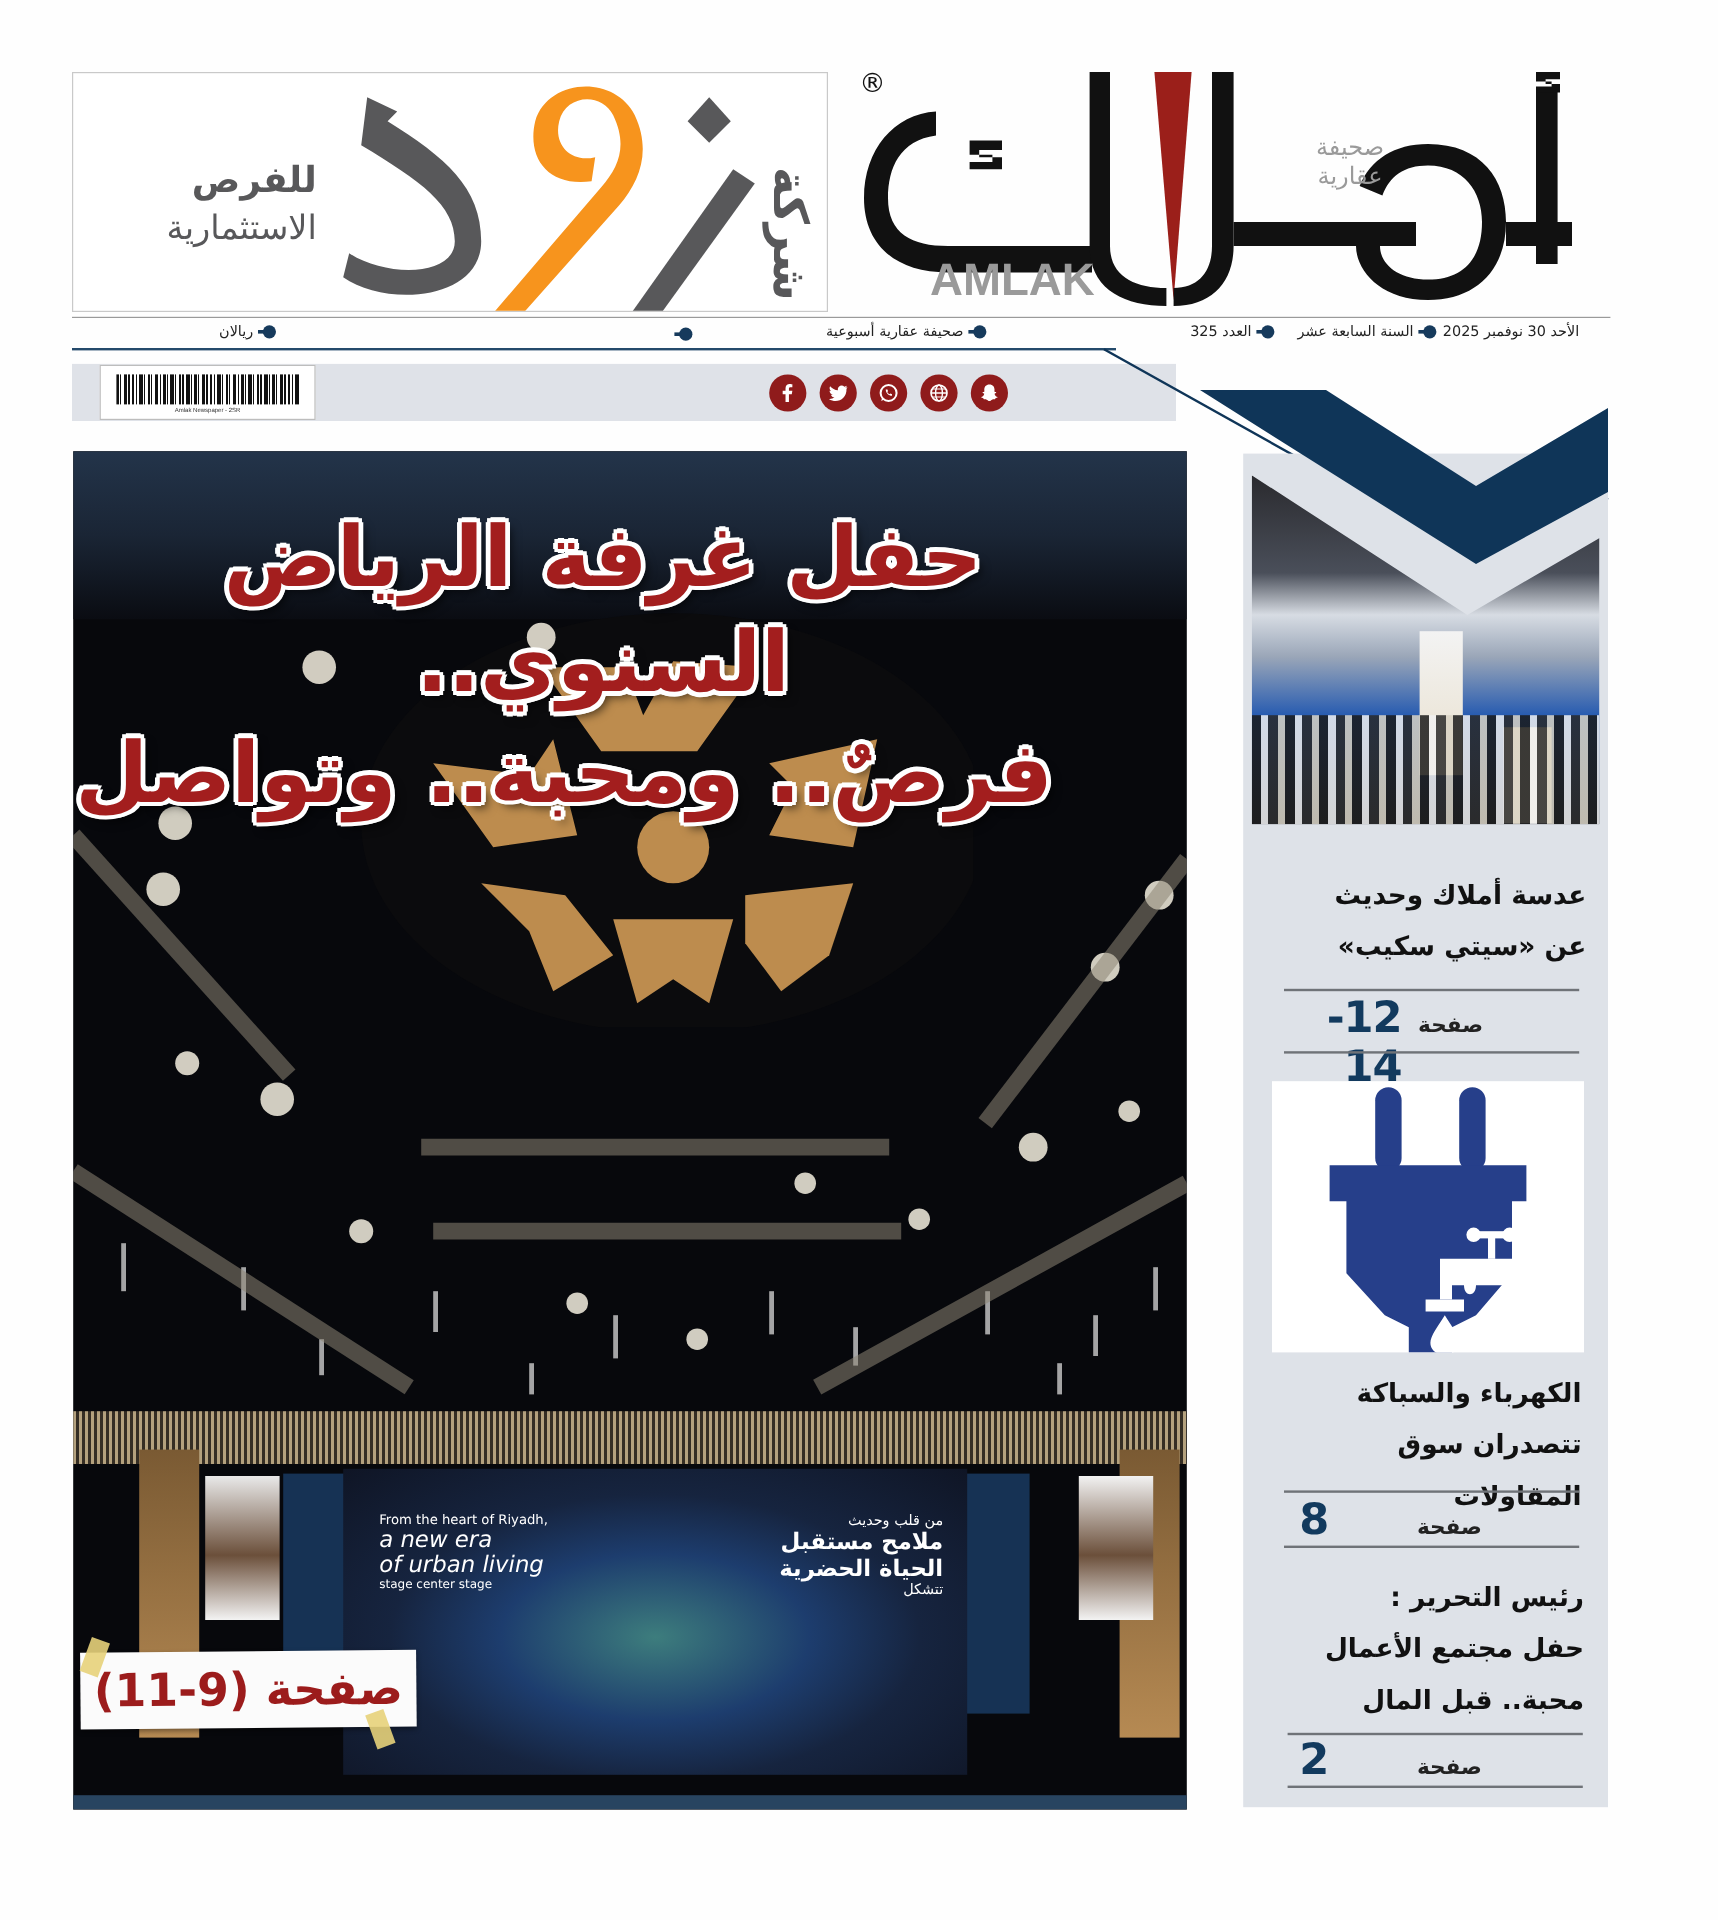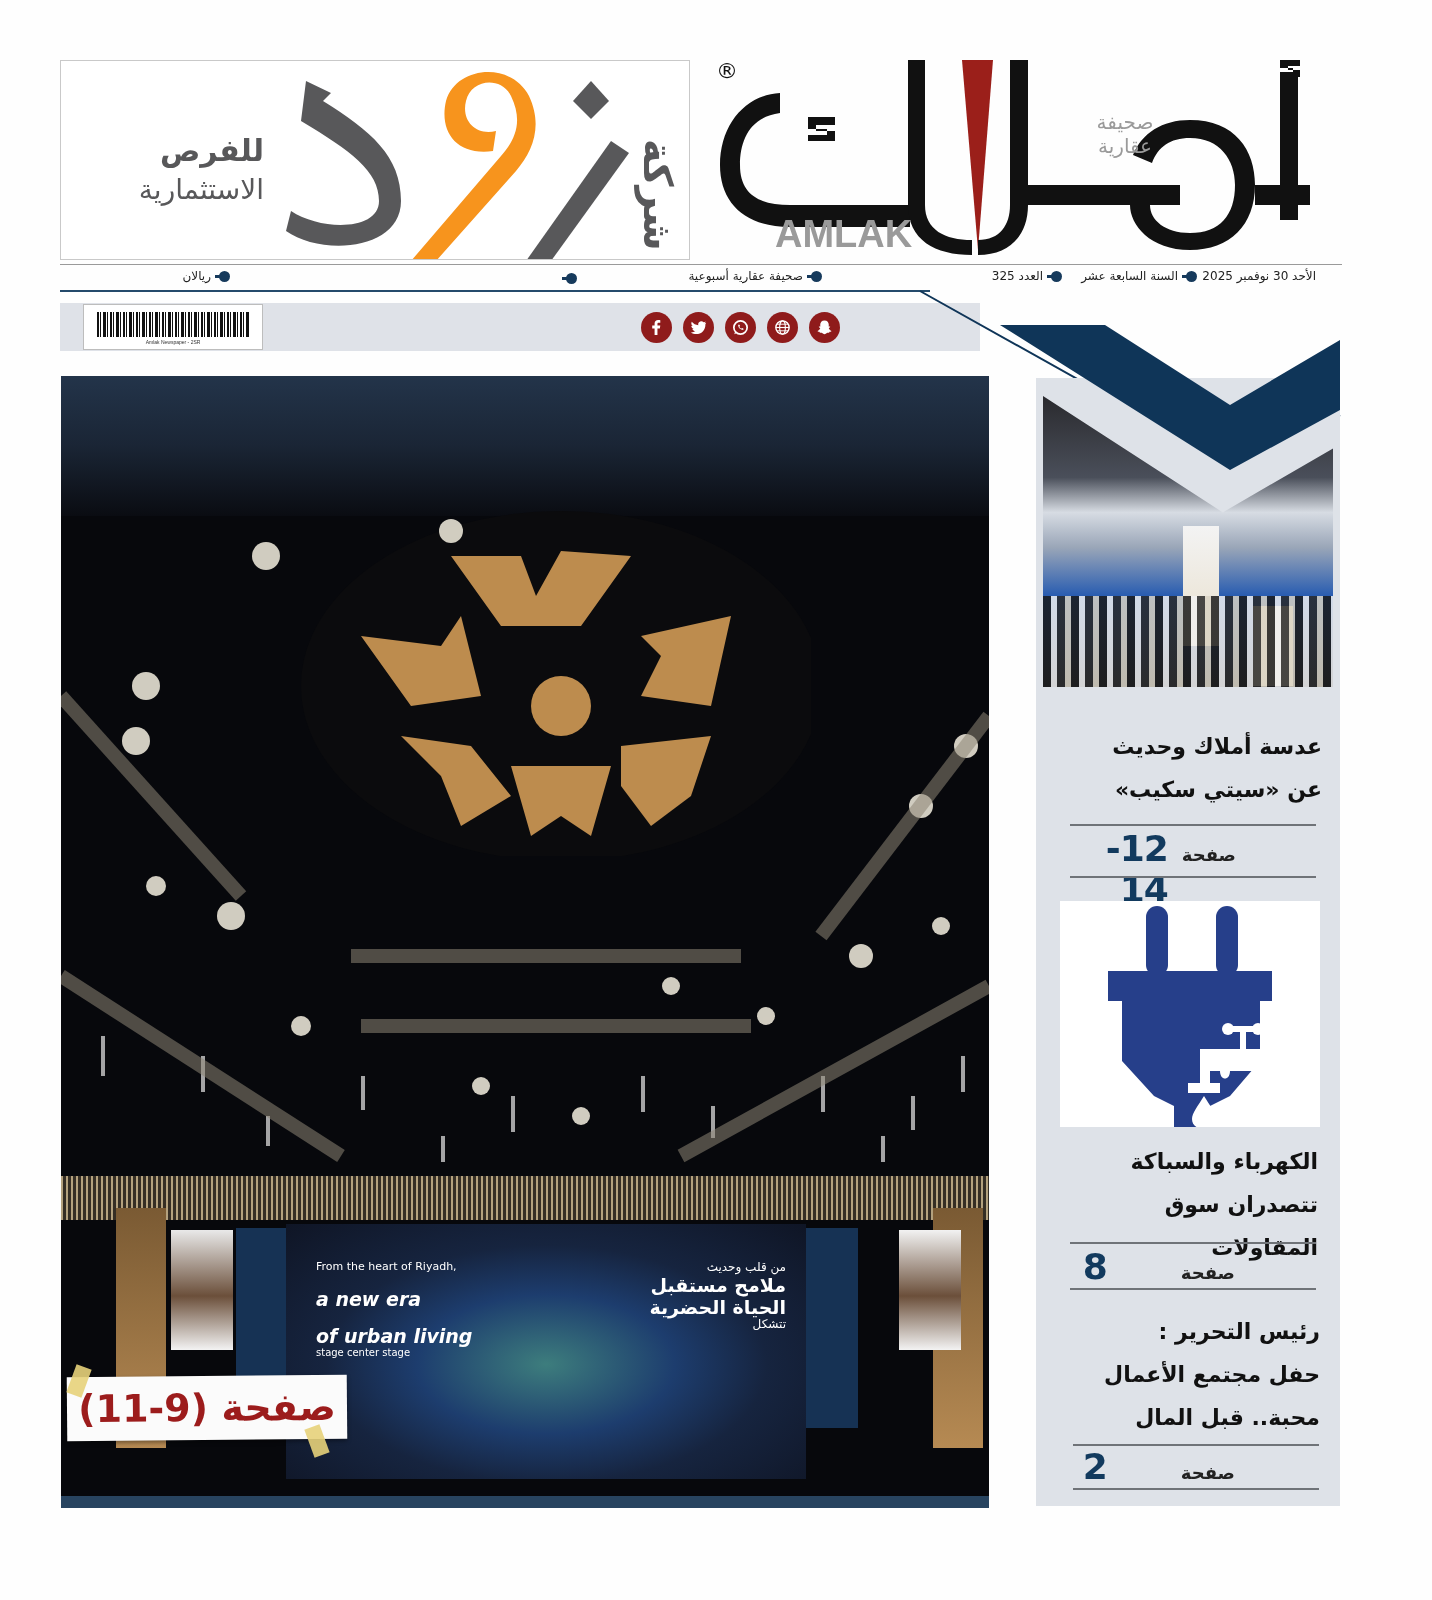--- a/index.html
+++ b/index.html
@@ -53,21 +53,21 @@
   .stage-screen { position: absolute; left: 225px; top: 58px; width: 520px; height: 255px; background: radial-gradient(ellipse at 50% 55%, #3d7d7d 0%, #1d3d6e 35%, #16243f 60%, #0f1525 100%); }
   .stage-panel-l { position: absolute; left: 175px; top: 62px; width: 55px; height: 200px; background: #163254; }
   .stage-panel-r { position: absolute; left: 742px; top: 62px; width: 55px; height: 200px; background: #163254; }
   .stage-gold-l { position: absolute; left: 55px; top: 42px; width: 50px; height: 240px; background: linear-gradient(180deg, #7a5a33, #b68a53); }
   .stage-gold-r { position: absolute; left: 872px; top: 42px; width: 50px; height: 240px; background: linear-gradient(180deg, #7a5a33, #b68a53); }
   .stage-portrait-l { position: absolute; left: 110px; top: 64px; width: 62px; height: 120px; background: linear-gradient(180deg, #e9e9e9 0%, #6b4f3a 55%, #f3f3f3 100%); }
   .stage-portrait-r { position: absolute; left: 838px; top: 64px; width: 62px; height: 120px; background: linear-gradient(180deg, #f2f2f2 0%, #6b4f3a 55%, #f3f3f3 100%); }
   .stage-fringe { position: absolute; left: 0; top: 10px; width: 928px; height: 44px; background: repeating-linear-gradient(90deg, #c7b28a 0 2px, #3a3227 2px 5px); opacity: .9; }
   .stage-en { position: absolute; left: 255px; top: 95px; color: #fff; font-family: "DejaVu Sans", sans-serif; line-height: 1.1; }
   .stage-en .s1 { font-size: 11px; }
-  .stage-en .s2 { font-size: 19px; font-weight: bold; font-style: italic; margin-top: 16px; }
+  .stage-en .s2 { font-size: 19px; font-weight: normal; font-style: italic; }
   .stage-en .s3 { font-size: 10px; }
   .stage-ar { position: absolute; left: 560px; top: 95px; width: 165px; color: #fff; direction: rtl; text-align: right; line-height: 1.15; }
   .stage-ar .a1 { font-size: 12px; }
   .stage-ar .a2 { font-size: 19px; font-weight: bold; }
   .stage-ar .a3 { font-size: 12px; }
 
   .page-tag { position: absolute; left: 6px; top: 1000px; width: 280px; height: 64px; background: #fbfbfb; box-shadow: 0 2px 4px rgba(0,0,0,.4); transform: rotate(-0.5deg); display: flex; align-items: center; justify-content: center; direction: rtl; }
   .page-tag span { font-size: 38px; font-weight: bold; color: #9c1c1c; }
   .tape { position: absolute; width: 16px; height: 30px; background: #e7d27a; opacity: .9; }
 
@@ -260,20 +260,24 @@
     <g stroke="#8d8575" stroke-width="14" fill="none" opacity=".55">
       <path d="M0 180 L180 380"></path>
         <path d="M928 200 L760 420"></path>
       <path d="M290 440 L680 440"></path>
         <path d="M300 510 L690 510"></path>
       <path d="M0 460 L280 640"></path>
         <path d="M928 470 L620 640"></path>
     </g>
   </svg>
 
+  <div class="headline">
+    <div class="h1">حفل غرفة الرياض السنوي..</div>
+    <div class="h2">فرصٌ.. ومحبة.. وتواصل</div>
+  </div>
 
   <div class="stage">
     <div class="stage-fringe"></div>
     <div class="stage-gold-l"></div>
     <div class="stage-gold-r"></div>
     <div class="stage-portrait-l"></div>
     <div class="stage-portrait-r"></div>
     <div class="stage-panel-l"></div>
     <div class="stage-panel-r"></div>
     <div class="stage-screen"></div>

